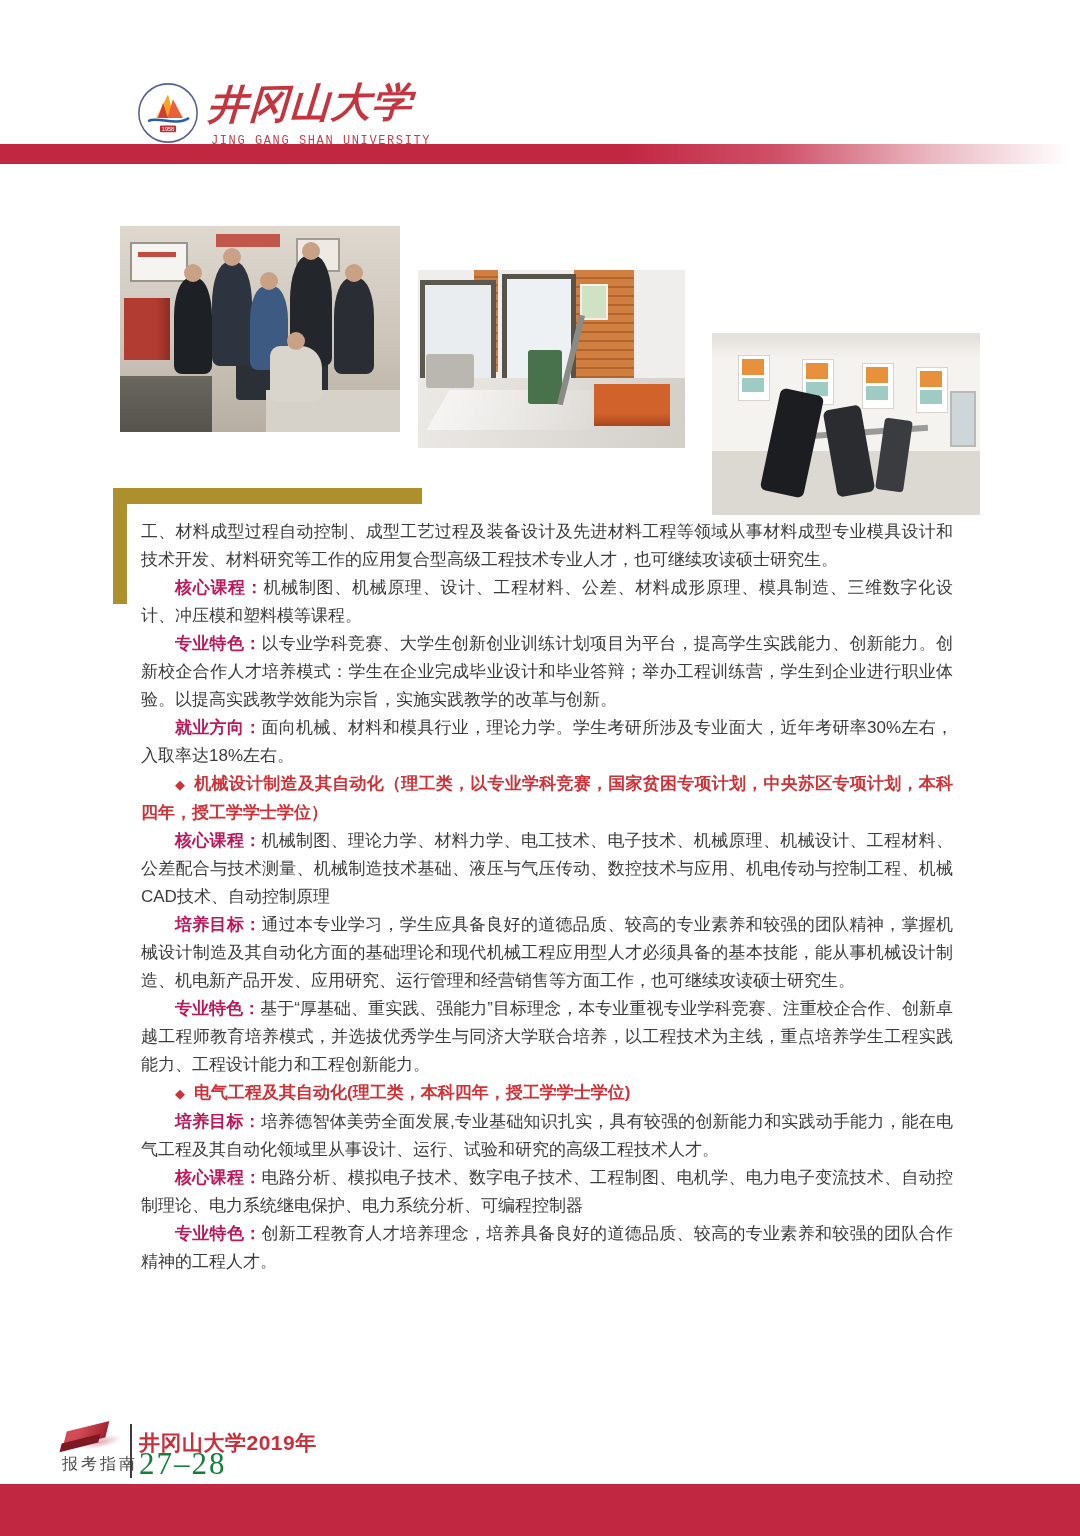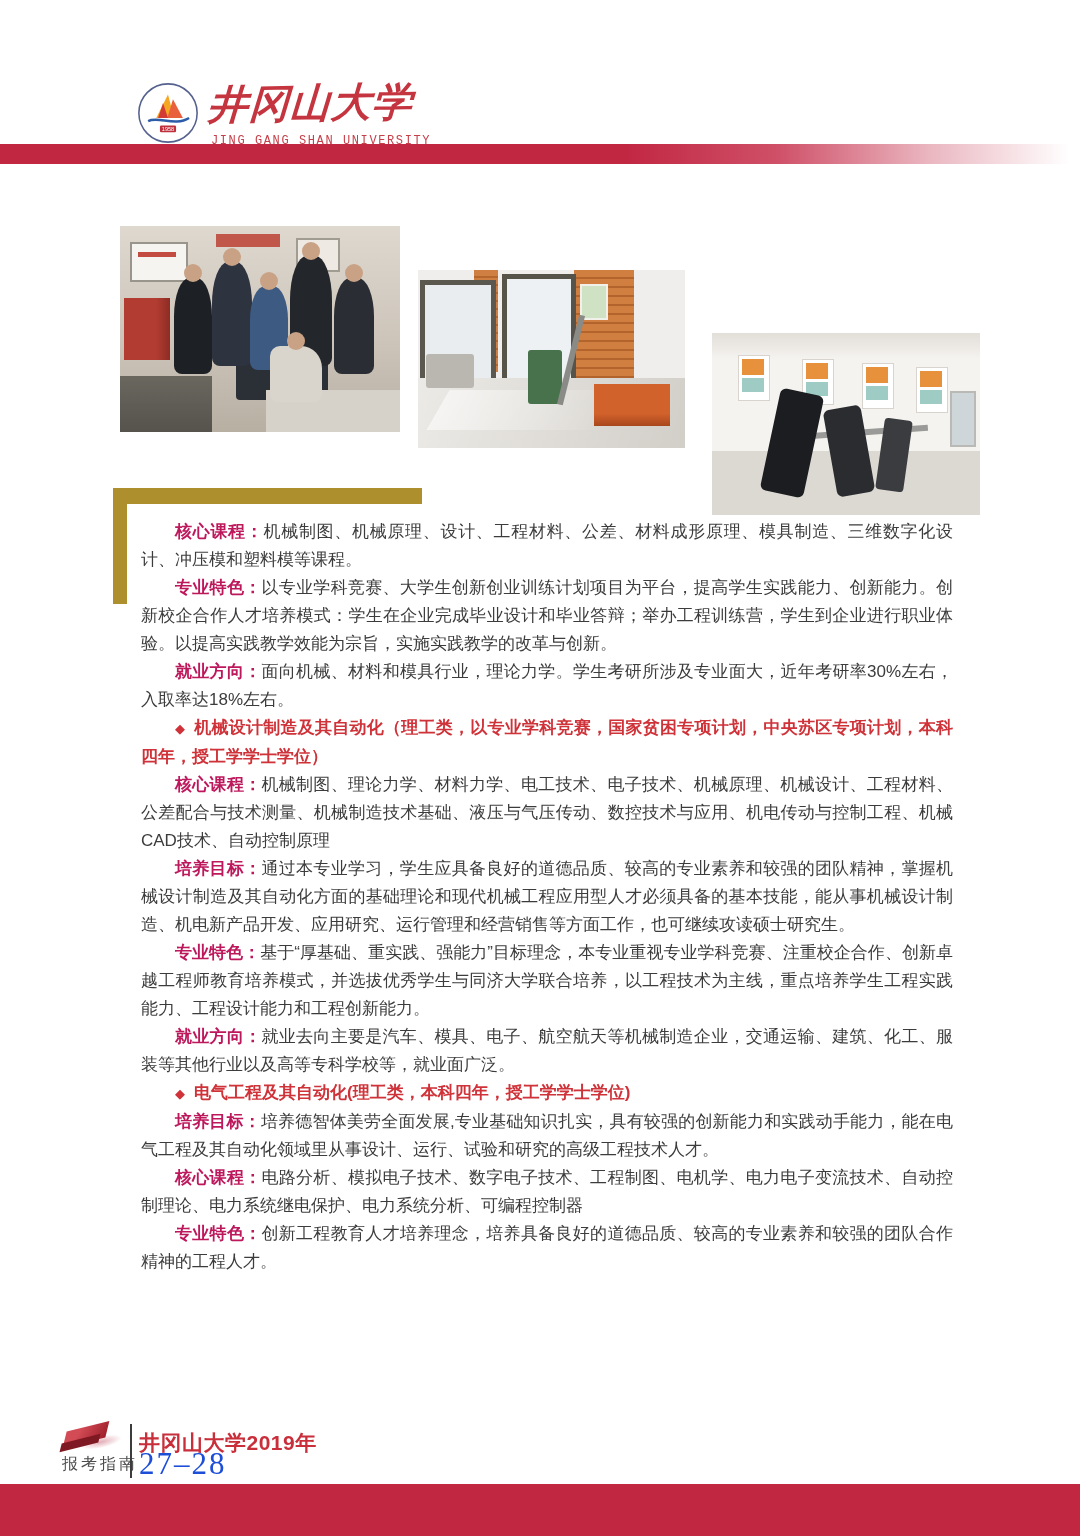--- a/index.html
+++ b/index.html
@@ -86,21 +86,21 @@
   #footer-mark{position:absolute;left:60px;top:1422px;width:60px;height:34px;}
   #footer-mark .swoosh{position:absolute;left:20px;top:14px;width:42px;height:12px;border-radius:50%;
     background:radial-gradient(closest-side,#e4aeb8,rgba(255,255,255,0));transform:rotate(-12deg);}
   #footer-mark .book{position:absolute;left:4px;top:5px;width:44px;height:15px;
     background:linear-gradient(115deg,#d24b55 30%,#9e1f2c 100%);transform:rotate(-14deg) skewX(-28deg);}
   #footer-mark .edge{position:absolute;left:0;top:17px;width:40px;height:8px;background:#7e1822;
     transform:rotate(-14deg) skewX(-28deg);}
   #footer-guide{position:absolute;left:62px;top:1454px;font-size:16px;letter-spacing:3px;color:#4c4c4c;}
   #footer-divider{position:absolute;left:130px;top:1424px;width:2px;height:54px;background:#3c3c3c;}
   #footer-title{position:absolute;left:139px;top:1429px;font-size:21px;font-weight:bold;color:#c92f3b;letter-spacing:0.5px;}
-  #footer-pages{position:absolute;left:139px;top:1446px;font-size:31px;color:#1d4ed8;
+  #footer-pages{position:absolute;left:139px;top:1446px;font-size:31px;color:#15803d;
     font-family:"Liberation Serif","DejaVu Serif",serif;letter-spacing:2px;}
   #bottom-band{position:absolute;left:0;top:1484px;width:1080px;height:52px;background:#c22742;}
 </style>
 </head>
 <body>
 
 <div id="page">
 
   <div id="logo-badge">
     <svg width="62" height="62" viewBox="0 0 100 100">
@@ -184,28 +184,28 @@
     <div class="p3-eq1"></div>
     <div class="p3-eq2"></div>
     <div class="p3-eq3"></div>
     <div class="p3-win"></div>
   </div>
 
   <div id="gold-h"></div>
   <div id="gold-v"></div>
 
   <div id="textcol">
+    <p class="para noindent"><span>工、材料成型过程自动控制、成型工艺过程及装备设计及先进材料工程等领域从事材料成型专业模具设计和技术开发、材料研究等工作的应用复合型高级工程技术专业人才，也可继续攻读硕士研究生。</span></p>
     <p class="para"><b class="lbl">核心课程：</b><span>机械制图、机械原理、设计、工程材料、公差、材料成形原理、模具制造、三维数字化设计、冲压模和塑料模等课程。</span></p>
     <p class="para"><b class="lbl">专业特色：</b><span>以专业学科竞赛、大学生创新创业训练计划项目为平台，提高学生实践能力、创新能力。创新校企合作人才培养模式：学生在企业完成毕业设计和毕业答辩；举办工程训练营，学生到企业进行职业体验。以提高实践教学效能为宗旨，实施实践教学的改革与创新。</span></p>
     <p class="para"><b class="lbl">就业方向：</b><span>面向机械、材料和模具行业，理论力学。学生考研所涉及专业面大，近年考研率30%左右，入取率达18%左右。</span></p>
     <p class="para heading"><span class="diamond">◆</span><b>机械设计制造及其自动化（理工类，以专业学科竞赛，国家贫困专项计划，中央苏区专项计划，本科四年，授工学学士学位）</b></p>
     <p class="para"><b class="lbl">核心课程：</b><span>机械制图、理论力学、材料力学、电工技术、电子技术、机械原理、机械设计、工程材料、公差配合与技术测量、机械制造技术基础、液压与气压传动、数控技术与应用、机电传动与控制工程、机械CAD技术、自动控制原理</span></p>
     <p class="para"><b class="lbl">培养目标：</b><span>通过本专业学习，学生应具备良好的道德品质、较高的专业素养和较强的团队精神，掌握机械设计制造及其自动化方面的基础理论和现代机械工程应用型人才必须具备的基本技能，能从事机械设计制造、机电新产品开发、应用研究、运行管理和经营销售等方面工作，也可继续攻读硕士研究生。</span></p>
     <p class="para"><b class="lbl">专业特色：</b><span>基于“厚基础、重实践、强能力”目标理念，本专业重视专业学科竞赛、注重校企合作、创新卓越工程师教育培养模式，并选拔优秀学生与同济大学联合培养，以工程技术为主线，重点培养学生工程实践能力、工程设计能力和工程创新能力。</span></p>
-    <p class="para"><b class="lbl">就业方向：</b><span>就业去向主要是汽车、模具、电子、航空航天等机械制造企业，交通运输、建筑、化工、服装等其他行业以及高等专科学校等，就业面广泛。</span></p>
     <p class="para heading"><span class="diamond">◆</span><b>电气工程及其自动化(理工类，本科四年，授工学学士学位)</b></p>
     <p class="para"><b class="lbl">培养目标：</b><span>培养德智体美劳全面发展,专业基础知识扎实，具有较强的创新能力和实践动手能力，能在电气工程及其自动化领域里从事设计、运行、试验和研究的高级工程技术人才。</span></p>
     <p class="para"><b class="lbl">核心课程：</b><span>电路分析、模拟电子技术、数字电子技术、工程制图、电机学、电力电子变流技术、自动控制理论、电力系统继电保护、电力系统分析、可编程控制器</span></p>
     <p class="para"><b class="lbl">专业特色：</b><span>创新工程教育人才培养理念，培养具备良好的道德品质、较高的专业素养和较强的团队合作精神的工程人才。</span></p>
   </div>
 
   <div id="footer-mark">
     <div class="swoosh"></div>
     <div class="book"></div>
     <div class="edge"></div>

